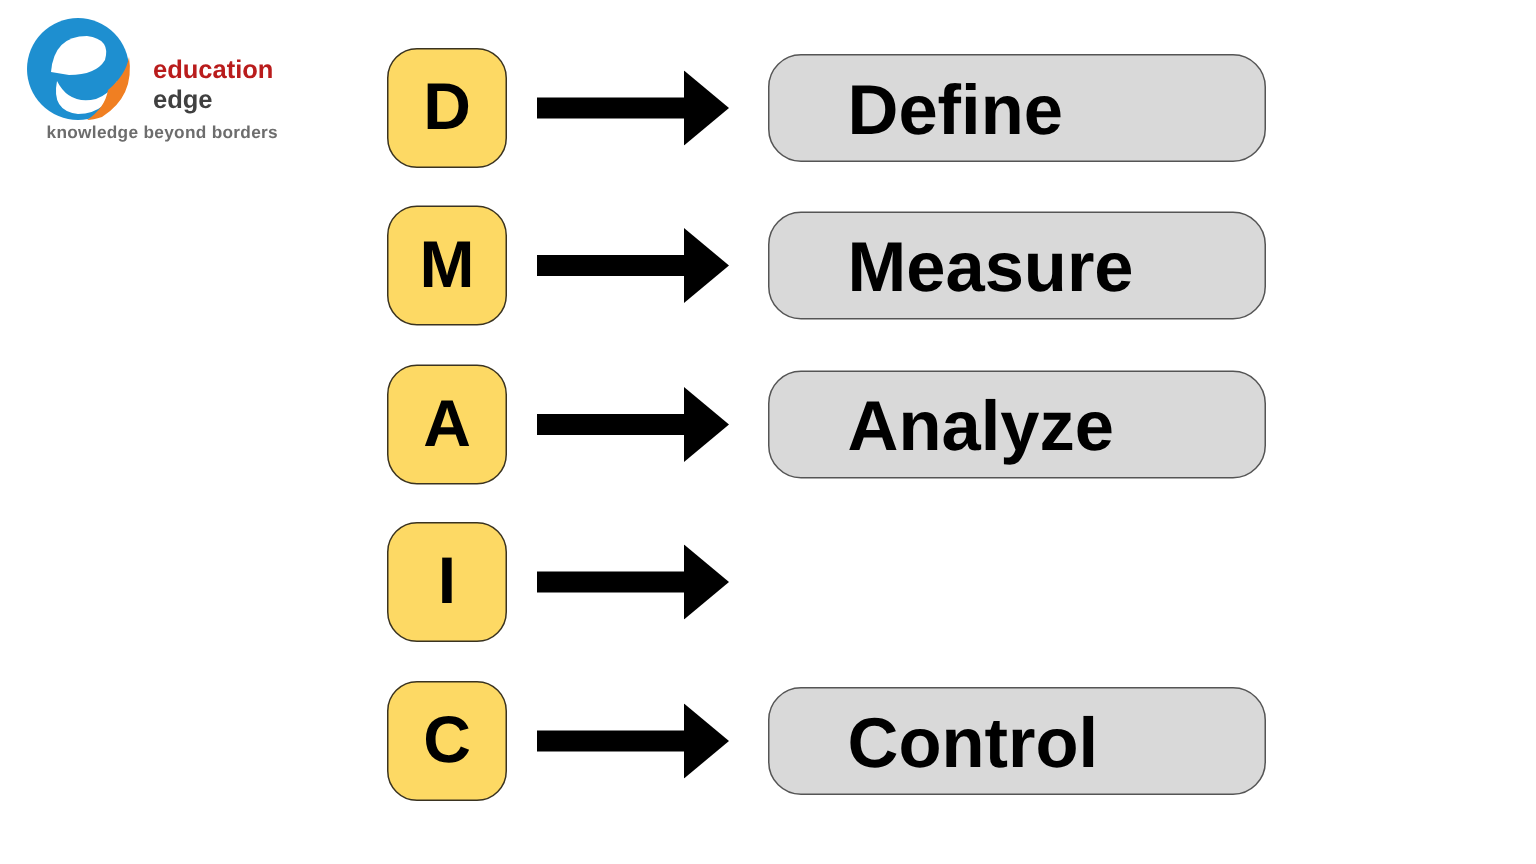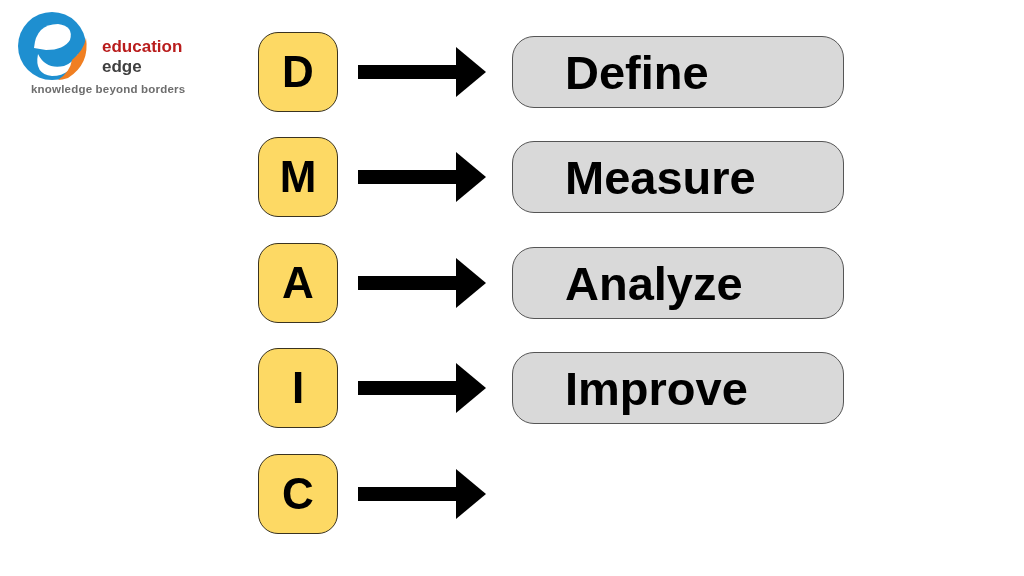--- a/index.html
+++ b/index.html
@@ -55,22 +55,22 @@
     </svg>
   <div class="pill">Analyze</div>
 </div>
 
 <div class="row" style="top:348px;">
   <div class="letter">I</div>
   <svg class="arrow" viewBox="0 0 130 50">
       <rect x="0" y="18" width="100" height="14" fill="#000"></rect>
       <polygon points="98,0 128,25 98,50" fill="#000"></polygon>
     </svg>
-  <div class="pill">Improve</div>
 </div>
 
 <div class="row" style="top:454px;">
   <div class="letter">C</div>
   <svg class="arrow" viewBox="0 0 130 50">
       <rect x="0" y="18" width="100" height="14" fill="#000"></rect>
       <polygon points="98,0 128,25 98,50" fill="#000"></polygon>
     </svg>
+  <div class="pill">Control</div>
 </div>
 
 </body></html>

